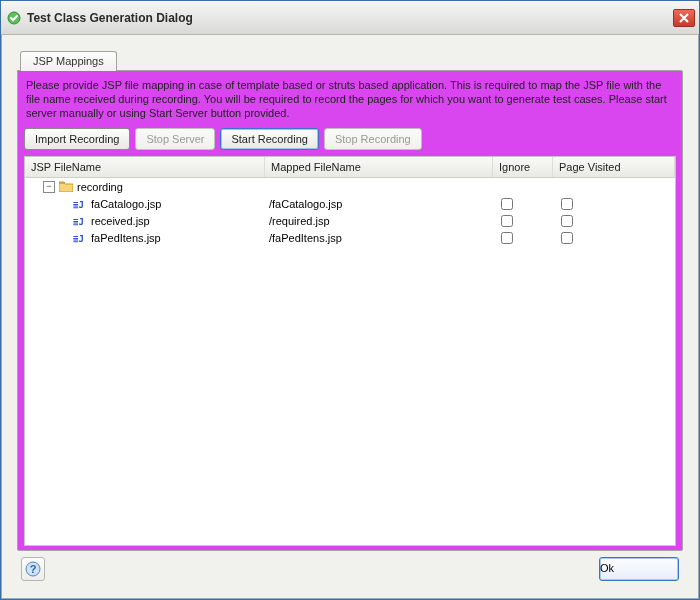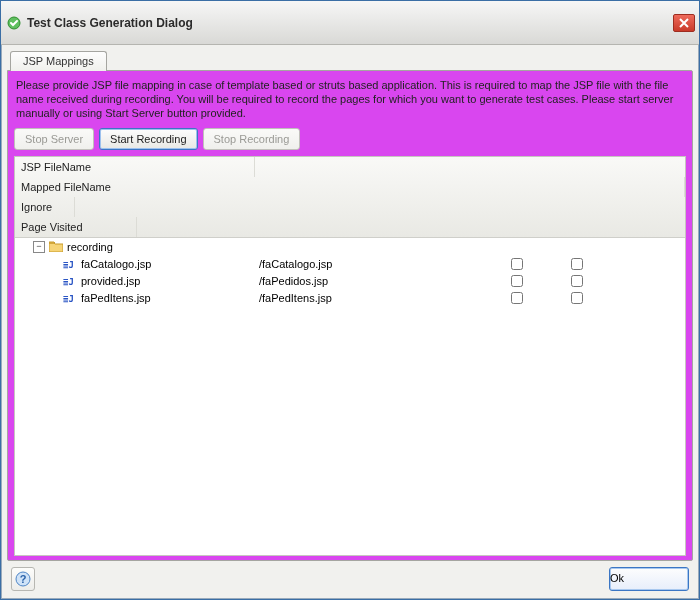--- a/index.html
+++ b/index.html
@@ -12,21 +12,21 @@
     overflow: hidden;
   }
   .window {
     width: 700px; height: 600px;
     border: 1px solid #3a6ea5;
     background: #f1f1ee;
     display: flex; flex-direction: column;
     box-shadow: 0 0 0 1px #9ab inset;
   }
   .titlebar {
-    height: 44px;
+    height: 34px;
     background: linear-gradient(#f6f6f6, #d9d9d6);
     border-bottom: 1px solid #b5b5b0;
     display: flex; align-items: center;
     padding: 0 4px 0 6px;
   }
   .titlebar .ticon {
     width: 14px; height: 14px;
     display: inline-flex; align-items: center; justify-content: center;
     margin-right: 6px;
   }
@@ -42,21 +42,21 @@
     border: 1px solid #9e2d20;
     border-radius: 2px;
     display: flex; align-items: center; justify-content: center;
     color: #fff;
     font-size: 12px;
     cursor: pointer;
   }
   .body {
     flex: 1;
     display: flex; flex-direction: column;
-    padding: 6px;
+    padding: 16px;
     border-radius: 28px;
   }
   .tabs {
     display: flex;
     align-items: flex-end;
     gap: 0;
     margin-bottom: -1px;
     padding-left: 3px;
   }
   .tab {
@@ -121,21 +121,20 @@
     border: 1px solid #c6c6c0;
     background: #ffffff;
     display: flex; flex-direction: column;
     min-height: 0;
     overflow: hidden;
   }
   .ghead {
     display: flex;
     background: linear-gradient(#f9f9f7, #e9e9e4);
     border-bottom: 1px solid #cfcfca;
-    flex-direction: column;
   }
   .ghead .col {
     padding: 4px 6px;
     border-right: 1px solid #dcdcd6;
     font-size: 11px;
     color: #222;
     white-space: nowrap;
   }
   .col-file   { width: 240px; }
   .col-mapped { flex: 1; min-width: 150px; }
@@ -218,20 +217,21 @@
 
   <div class="body">
     <div class="tabs">
       <div class="tab active">JSP Mappings</div>
     </div>
 
     <div class="tabpanel">
       <div class="desc">Please provide JSP file mapping in case of template based or struts based application. This is required to map the JSP file with the file name received during recording. You will be required to record the pages for which you want to generate test cases. Please start server manually or using Start Server button provided.</div>
 
       <div class="toolbar">
+        <button class="btn">Import Recording</button>
         <button class="btn disabled">Stop Server</button>
         <button class="btn primary">Start Recording</button>
         <button class="btn disabled">Stop Recording</button>
       </div>
 
       <div class="grid">
         <div class="ghead">
           <div class="col col-file">JSP FileName</div>
           <div class="col col-mapped">Mapped FileName</div>
           <div class="col col-ignore">Ignore</div>
@@ -281,24 +281,24 @@
           <div class="grow">
             <div class="cell col-file">
               <span class="tree-indent"></span>
                 <span class="tree-indent"></span>
                 <span class="tree-indent"></span>
               <span class="jspicon">
                 <svg width="14" height="12" viewBox="0 0 14 12">
                     <text x="0" y="10" font-size="9" font-family="monospace" font-weight="bold" fill="#2a55c4">≣J</text>
                   </svg>
               </span>
-              <span>provided.jsp</span>
+              <span>received.jsp</span>
             </div>
             <div class="cell col-mapped">
-                <span>/faPedidos.jsp</span>
+                <span>/required.jsp</span>
               </div>
             <div class="cell col-ignore">
                 <input type="checkbox" class="chk" style="">
               </div>
             <div class="cell col-visit">
                 <input type="checkbox" class="chk" style="">
               </div>
           </div>
           <div class="grow">
             <div class="cell col-file">

